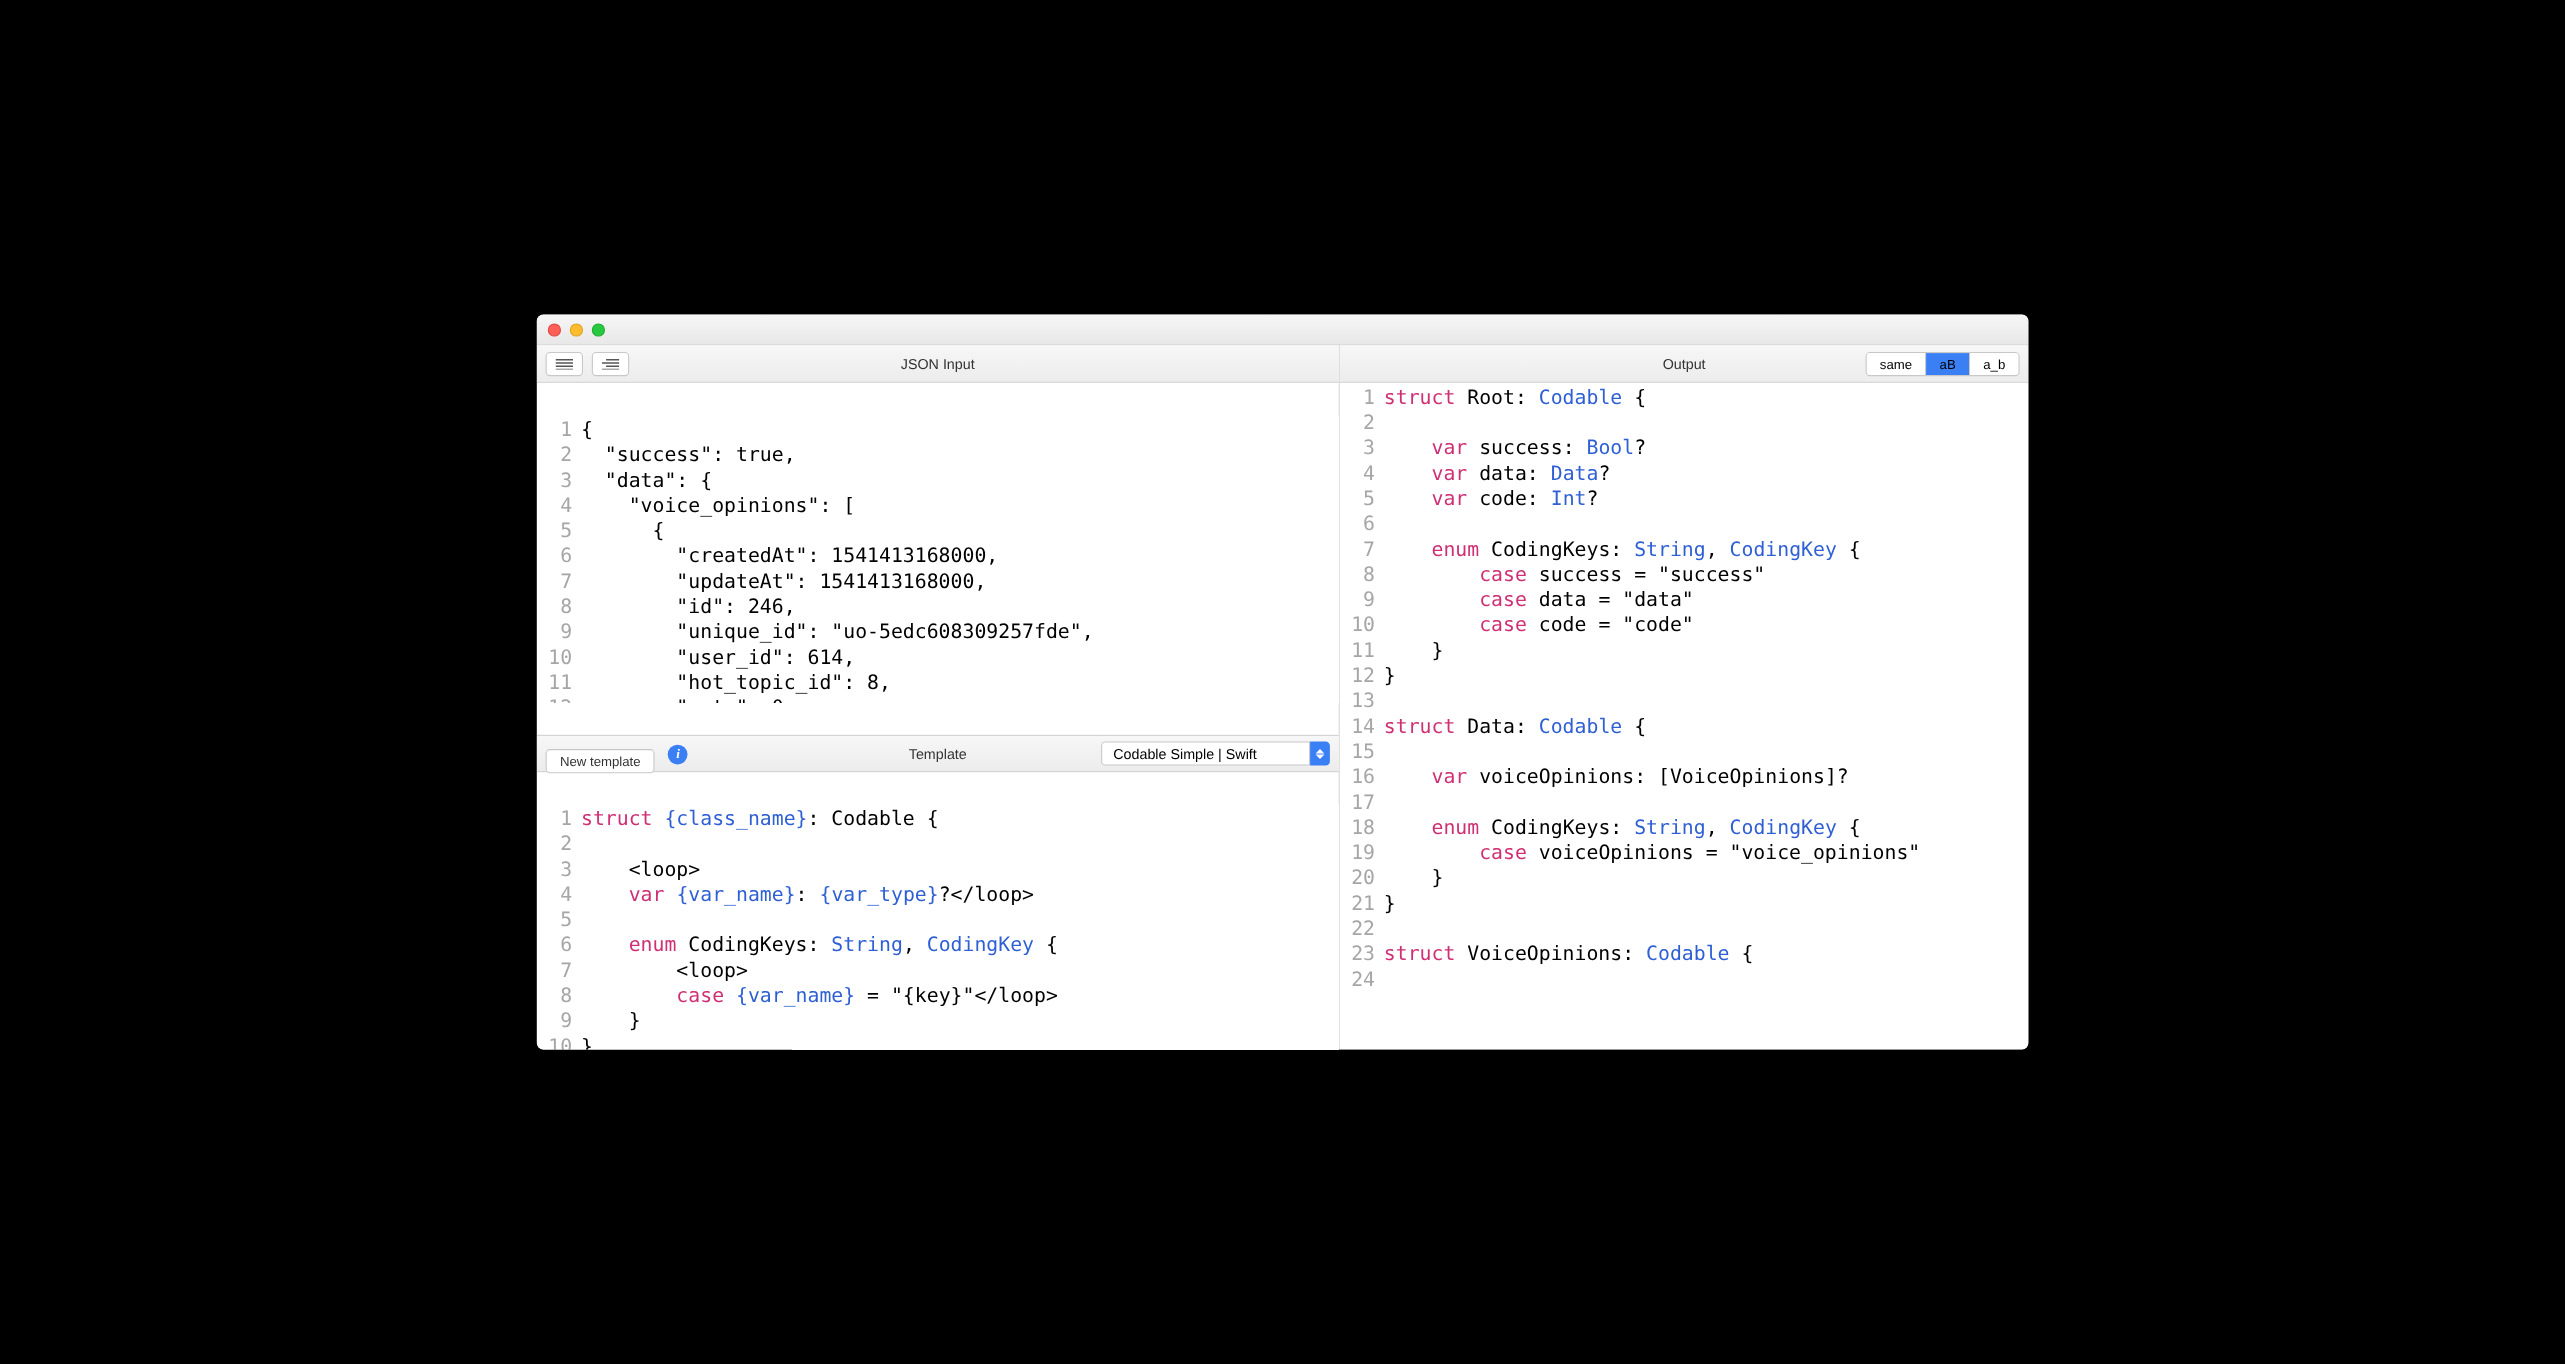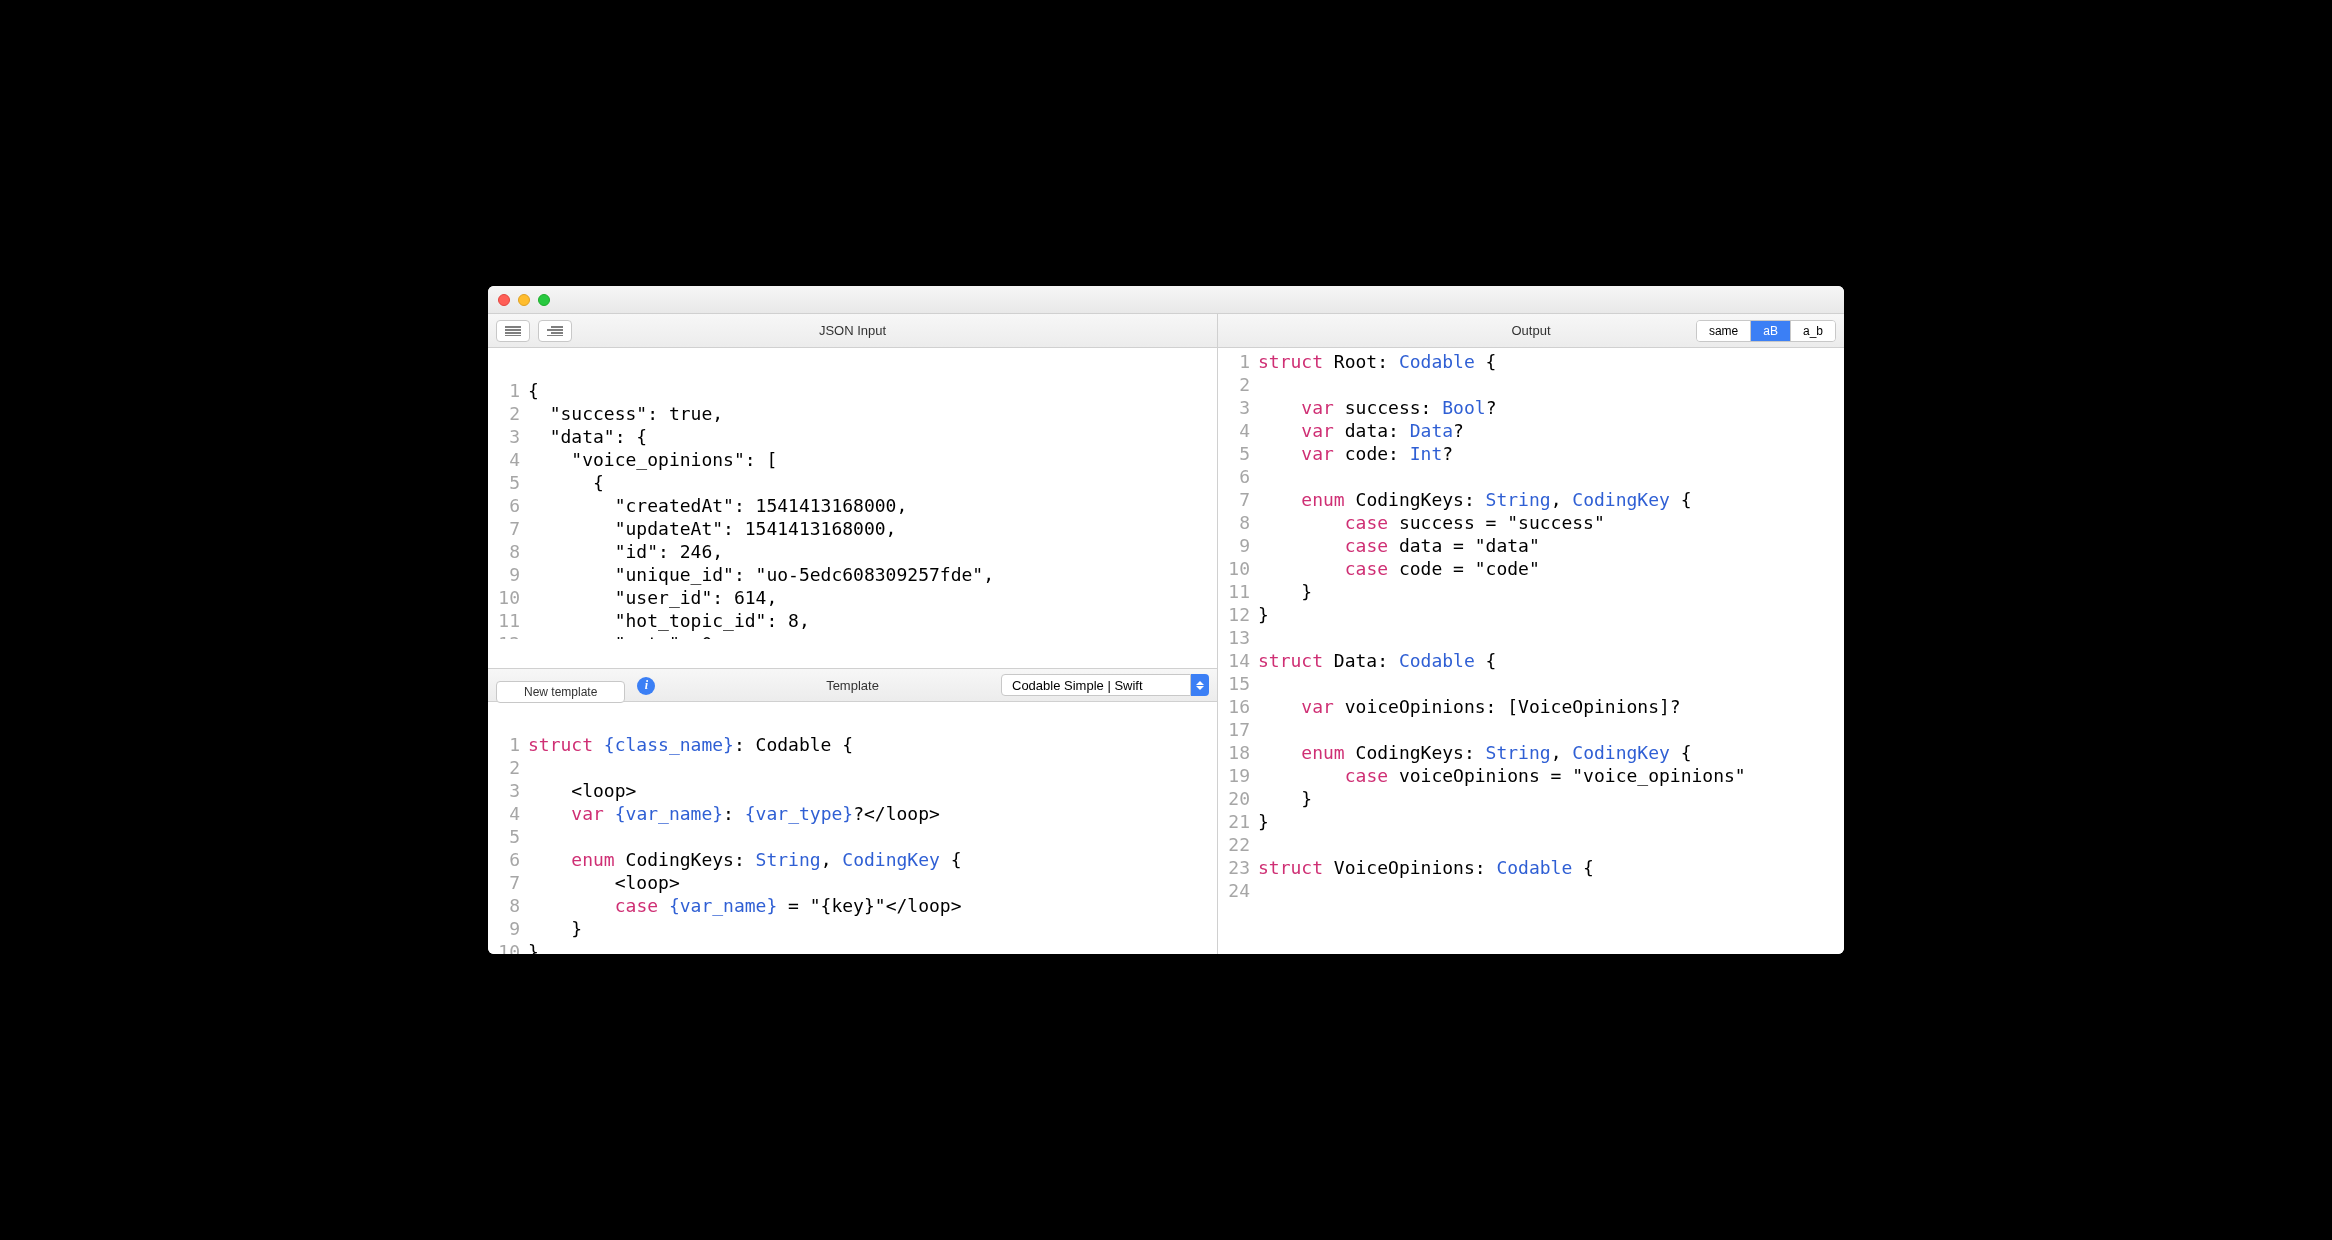--- a/index.html
+++ b/index.html
@@ -22,21 +22,21 @@
     .btn-group{display:flex;gap:8px;}
     .info-circle{width:18px;height:18px;border-radius:50%;background:#3b7ff5;color:#fff;font-style:italic;font-family:Georgia,serif;font-weight:bold;font-size:12px;display:flex;align-items:center;justify-content:center;margin-left:12px;margin-top:1px;}
     .select-wrap{margin-left:auto;display:flex;align-items:center;}
     .select{height:22px;background:#fff;border:1px solid #c8c8c8;border-radius:4px 0 0 4px;padding:0 10px;display:flex;align-items:center;font-size:13px;min-width:190px;}
     .select-arrows{height:22px;width:18px;background:#3b7ff5;border-radius:0 4px 4px 0;display:flex;flex-direction:column;align-items:center;justify-content:center;gap:1px;}
     .select-arrows::before{content:"";border-left:4px solid transparent;border-right:4px solid transparent;border-bottom:4px solid #fff;}
     .select-arrows::after{content:"";border-left:4px solid transparent;border-right:4px solid transparent;border-top:4px solid #fff;}
     .seg{display:flex;margin-left:auto;border:1px solid #c8c8c8;border-radius:4px;overflow:hidden;}
     .seg .seg-btn{height:20px;padding:0 12px;display:flex;align-items:center;font-size:12px;background:#fff;border-right:1px solid #c8c8c8;}
     .seg .seg-btn:last-child{border-right:none;}
-    .seg .seg-btn.active{background:#3b7ff5;color:#ffffff;}
+    .seg .seg-btn.active{background:#3b7ff5;color:#000000;}
     .editor{flex:1;overflow:auto;background:#fff;font-family:Menlo,Monaco,Consolas,monospace;font-size:18px;line-height:23px;padding-top:2px;}
     .line{display:flex;white-space:pre;}
     .gutter{width:40px;text-align:right;padding-right:8px;color:#a6a6a6;flex-shrink:0;user-select:none;}
     .codetext{flex:1;}
     .kw{color:#cf2f74;}
     .type{color:#2f5fd4;}
   </style>
 </head>
 <body>
 
@@ -83,21 +83,21 @@
           <div class="line"><div class="gutter">5</div><div class="codetext"><span>      {</span></div></div>
           <div class="line"><div class="gutter">6</div><div class="codetext"><span>        "createdAt": 1541413168000,</span></div></div>
           <div class="line"><div class="gutter">7</div><div class="codetext"><span>        "updateAt": 1541413168000,</span></div></div>
           <div class="line"><div class="gutter">8</div><div class="codetext"><span>        "id": 246,</span></div></div>
           <div class="line"><div class="gutter">9</div><div class="codetext"><span>        "unique_id": "uo-5edc608309257fde",</span></div></div>
           <div class="line"><div class="gutter">10</div><div class="codetext"><span>        "user_id": 614,</span></div></div>
           <div class="line"><div class="gutter">11</div><div class="codetext"><span>        "hot_topic_id": 8,</span></div></div>
           <div class="line"><div class="gutter">12</div><div class="codetext"><span>        "vote": 0,</span></div></div>
         </div>
       <div class="toolbar" style="border-top:1px solid #d0d0d0;">
-        <div class="btn" style="padding:0 27px;margin-top:14px;">New template</div>
+        <div class="btn" style="padding:0 12px;margin-top:14px;">New template</div>
         <div class="info-circle">i</div>
         <div class="center-label">Template</div>
         <div class="select-wrap">
           <div class="select">
               <span>Codable Simple | Swift</span>
             </div>
           <div class="select-arrows"></div>
         </div>
       </div>
       <div class="editor" id="template-editor">

